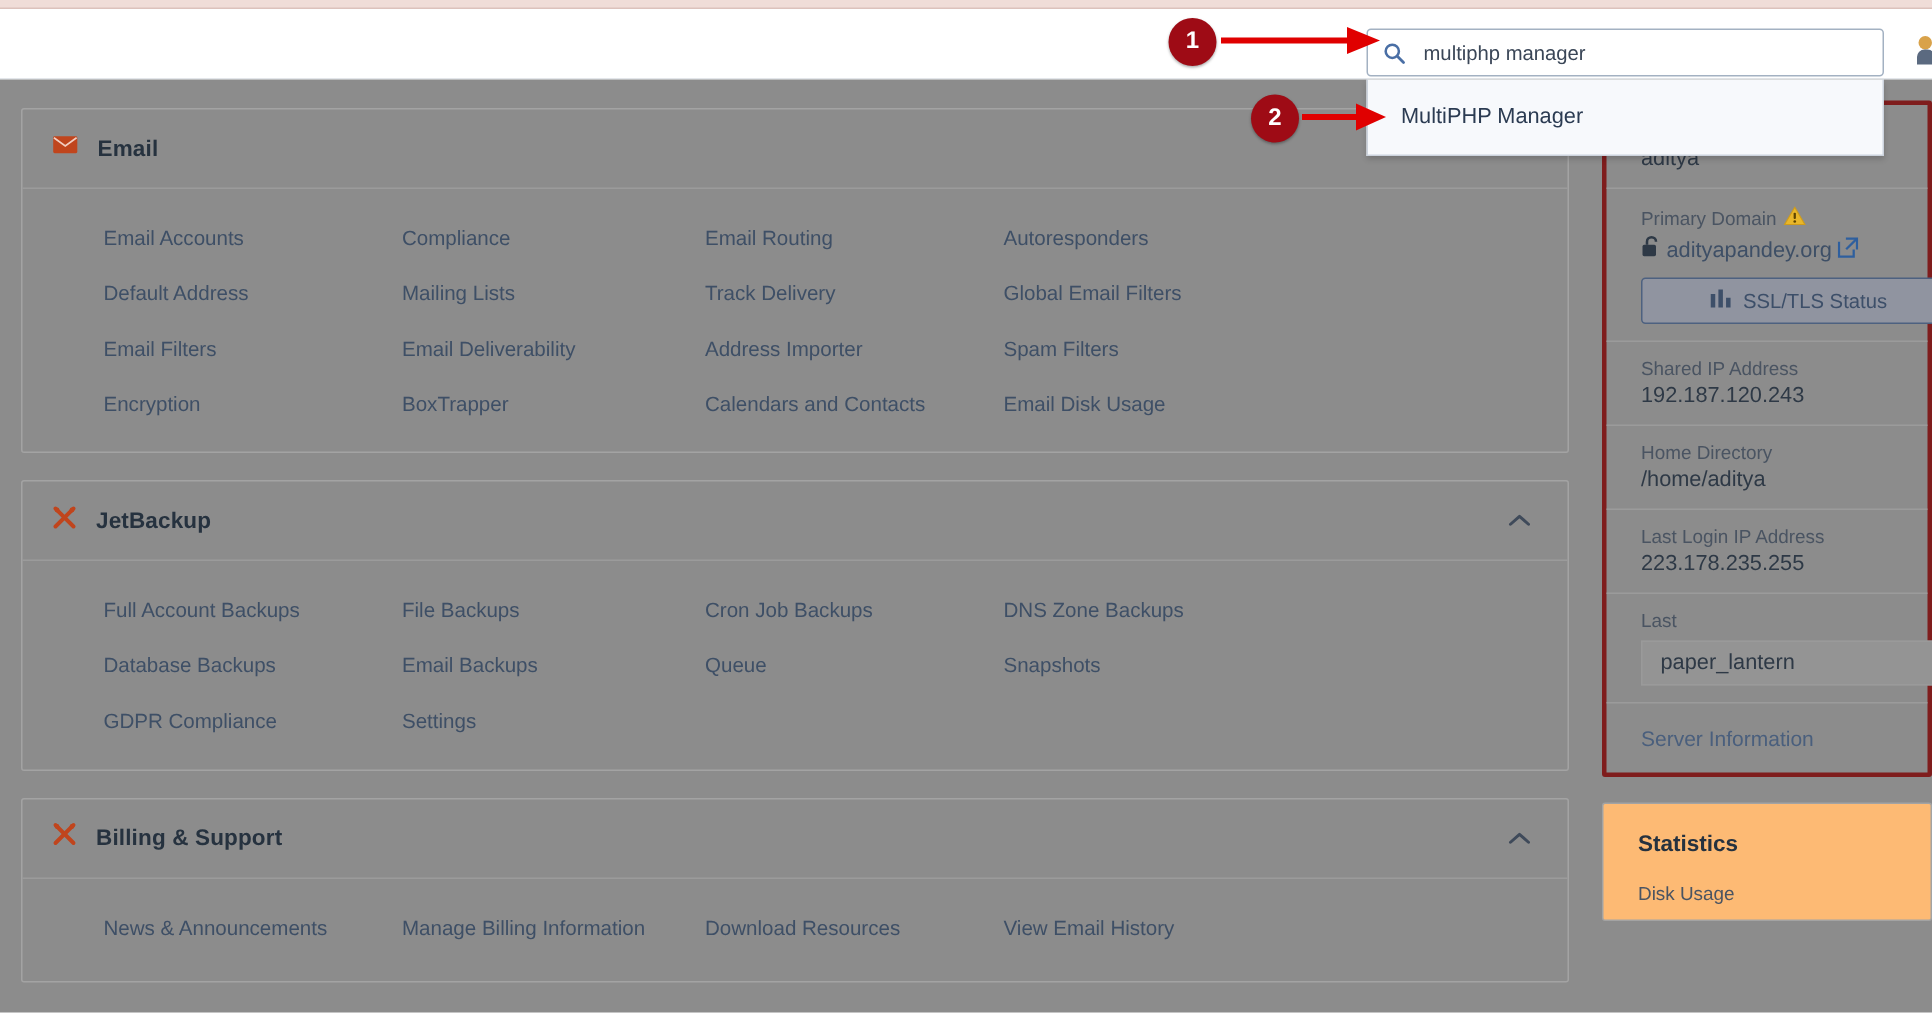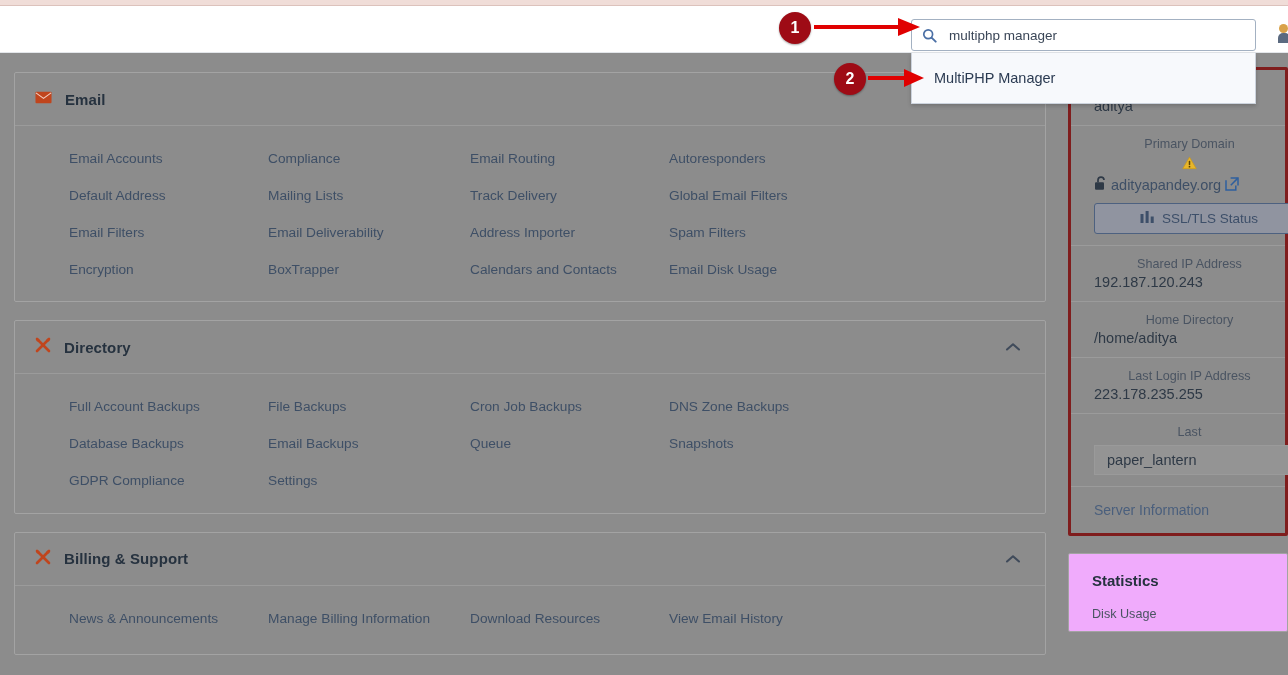--- a/index.html
+++ b/index.html
@@ -136,21 +136,21 @@
     border-radius: 2px;
   }
   .side-row {
     padding: 11px 0 11px 23px;
     border-bottom: 1px solid #9b9b9b;
   }
   .side-row:last-child { border-bottom: none; }
   .side-label {
     font-size: 12.6px; color: #4a5462;
     margin-bottom: 3px;
-    display: flex; align-items: center; gap: 5px; flex-direction: column;
+    display: flex; align-items: center; gap: 5px;
   }
   .side-value {
     font-size: 14.5px; color: #2e3946;
     display: flex; align-items: center; gap: 4px;
   }
   .side-link {
     font-size: 14px; color: #4a5f7d; cursor: pointer;
   }
 
   .ssl-btn {
@@ -167,21 +167,21 @@
   .theme-box {
     margin-top: 6px;
     height: 30px; width: 210px;
     border: 1px solid #9a9a9a;
     background: #949494;
     display: flex; align-items: center;
     padding-left: 12px;
     font-size: 14.5px; color: #2e3946;
   }
   .stats-card {
-    background: #f0abfc;
+    background: #fdba74;
     border: 1px solid #a3a3a3;
     margin-left: 8px; margin-top: 17px;
     border-radius: 2px;
     padding: 18px 0 10px 23px;
   }
   .stats-title {
     font-size: 15px; font-weight: bold; color: #26323f;
     margin-bottom: 18px;
   }
   .stats-sub { font-size: 12.6px; color: #4a5462; }
@@ -261,21 +261,21 @@
   <div class="panel">
     <div class="panel-head">
       <span>
         <svg width="16" height="16" viewBox="0 0 16 16">
           <line x1="2" y1="2" x2="14" y2="14" stroke="#c0451d" stroke-width="2.6" stroke-linecap="round"></line>
           <line x1="14" y1="2" x2="2" y2="14" stroke="#c0451d" stroke-width="2.6" stroke-linecap="round"></line>
           <circle cx="3" cy="3" r="1.6" fill="#c0451d"></circle>
           <circle cx="13" cy="3" r="1.6" fill="#c0451d"></circle>
         </svg>
       </span>
-      <span class="panel-title">Directory</span>
+      <span class="panel-title">JetBackup</span>
       <span class="chevron">
         <svg width="16" height="10" viewBox="0 0 16 10">
           <path d="M2 7.5 L8 2.2 L14 7.5" fill="none" stroke="#3f4a5a" stroke-width="2" stroke-linecap="round" stroke-linejoin="round"></path>
         </svg>
       </span>
     </div>
     <div class="panel-body">
       <div class="link">Full Account Backups</div>
       <div class="link">File Backups</div>
       <div class="link">Cron Job Backups</div>

